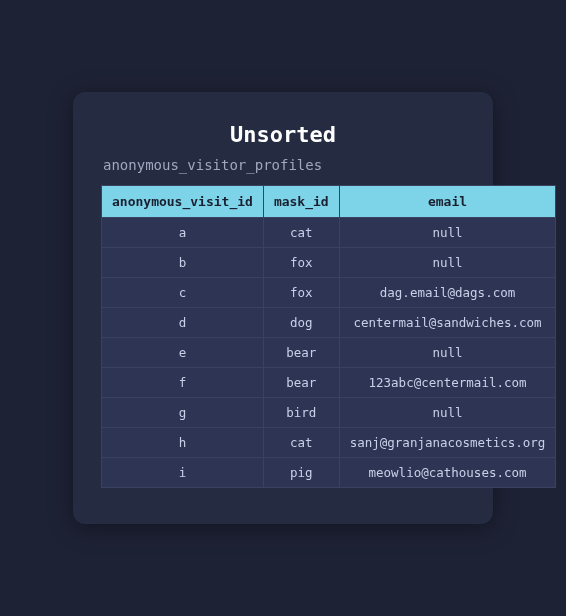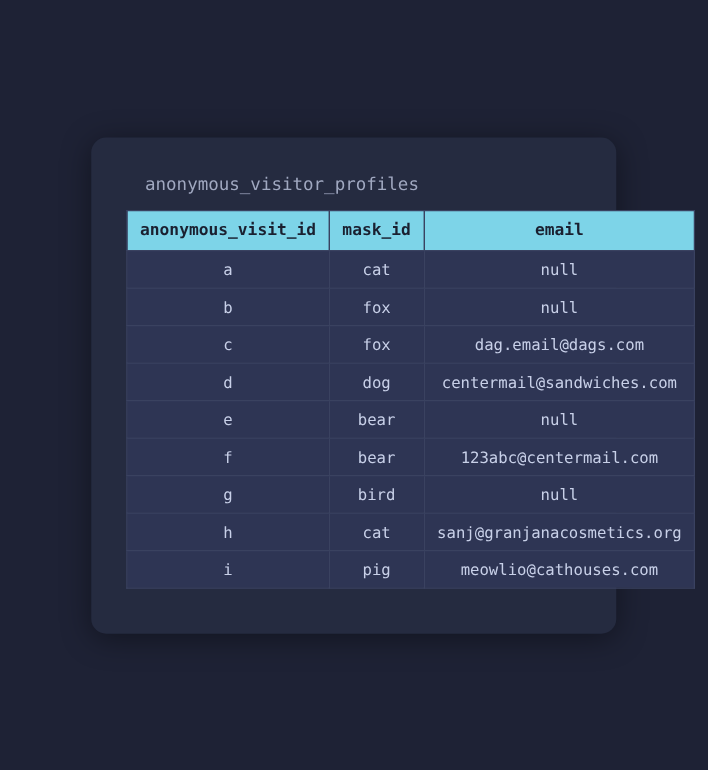--- a/index.html
+++ b/index.html
@@ -33,21 +33,20 @@
       margin-bottom: 10px;
     }
 
     .subtitle {
       color: #a0a8c0;
       font-size: 14px;
       font-weight: 400;
       text-align: left;
       margin-bottom: 12px;
       padding-left: 2px;
-      margin-left: 13px;
     }
 
     table {
       width: 100%;
       border-collapse: collapse;
       font-size: 13px;
     }
 
     thead tr th {
       background-color: #7dd4e8;
@@ -79,20 +78,21 @@
 
     thead th.col-email {
       background-color: #7dd4e8;
       color: #1a2030;
     }
   </style>
 </head>
 <body>
 
 <div class="card">
+  <h1 class="title">Unsorted</h1>
   <p class="subtitle">anonymous_visitor_profiles</p>
   <table>
     <thead>
       <tr>
         <th>anonymous_visit_id</th>
         <th>mask_id</th>
         <th class="col-email">email</th>
       </tr>
     </thead>
     <tbody id="table-body">

